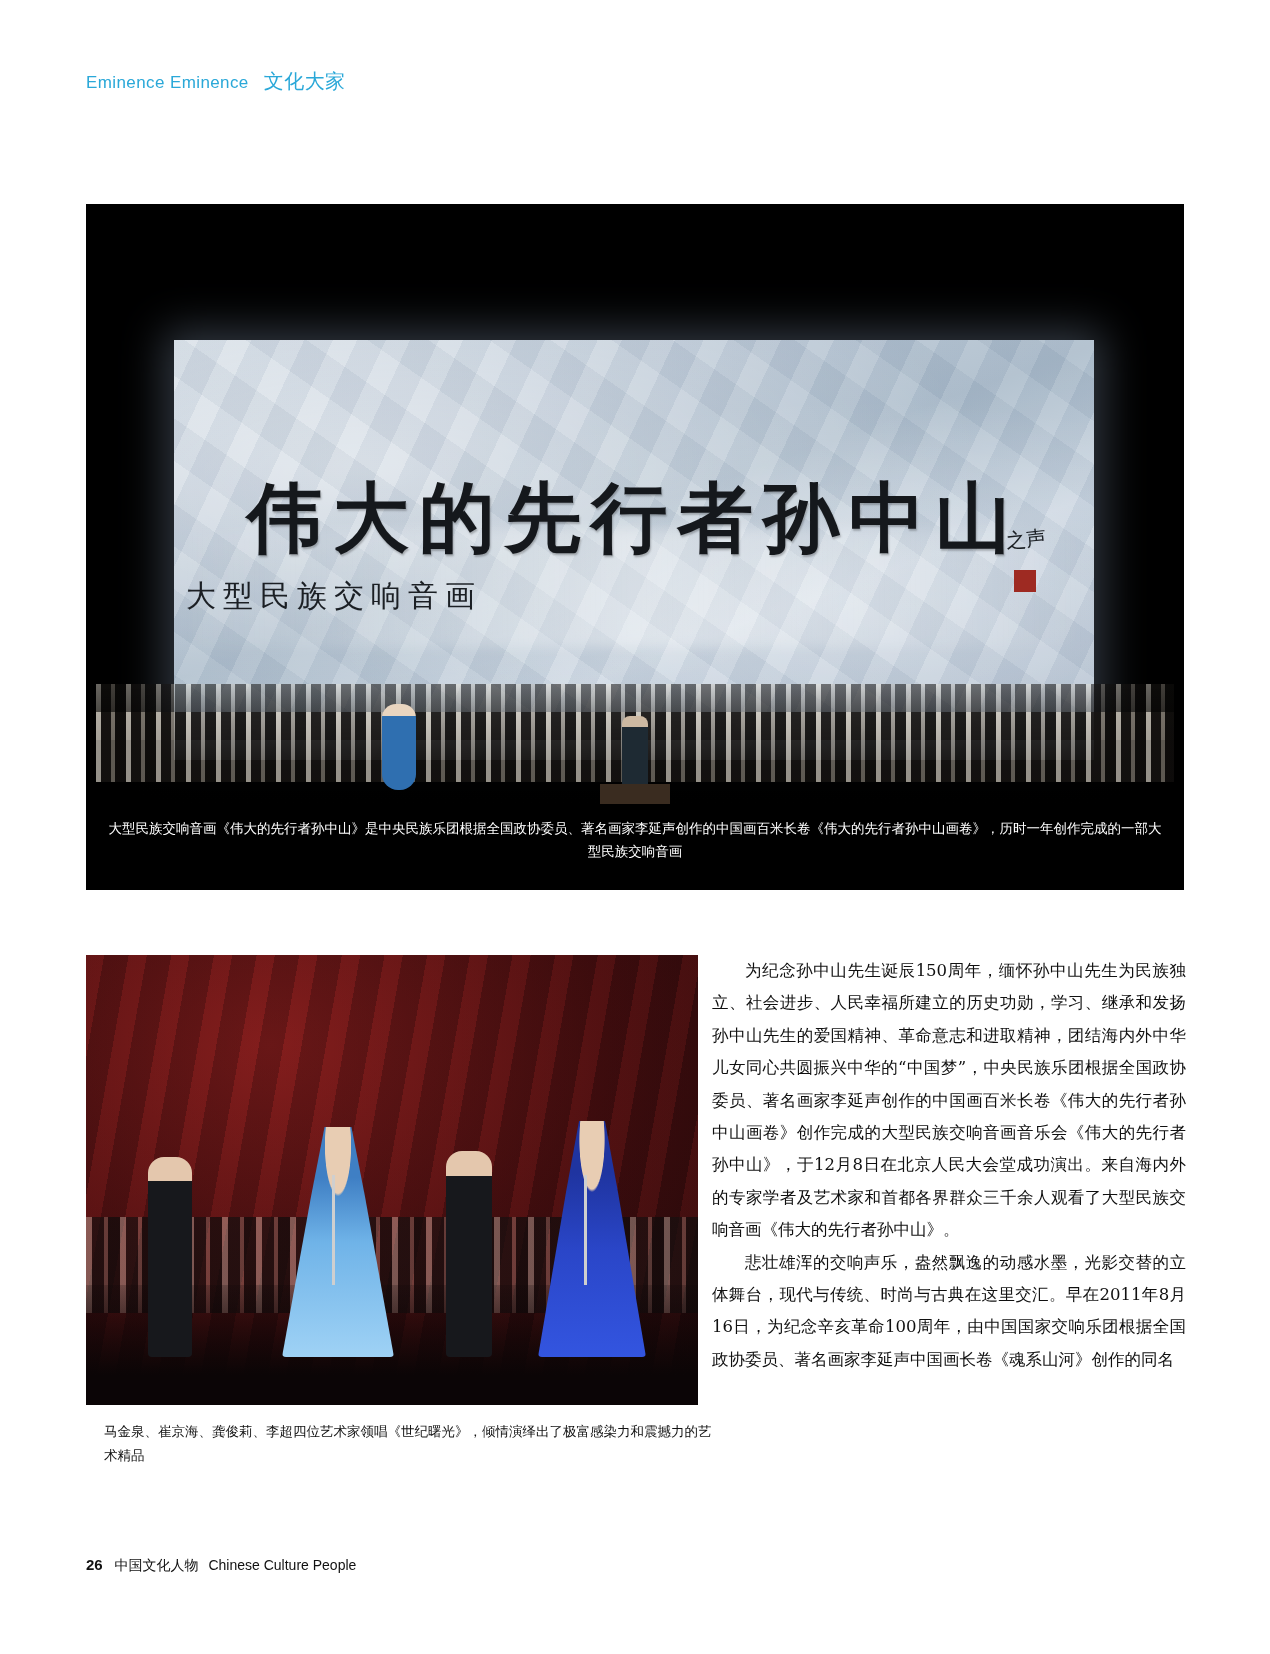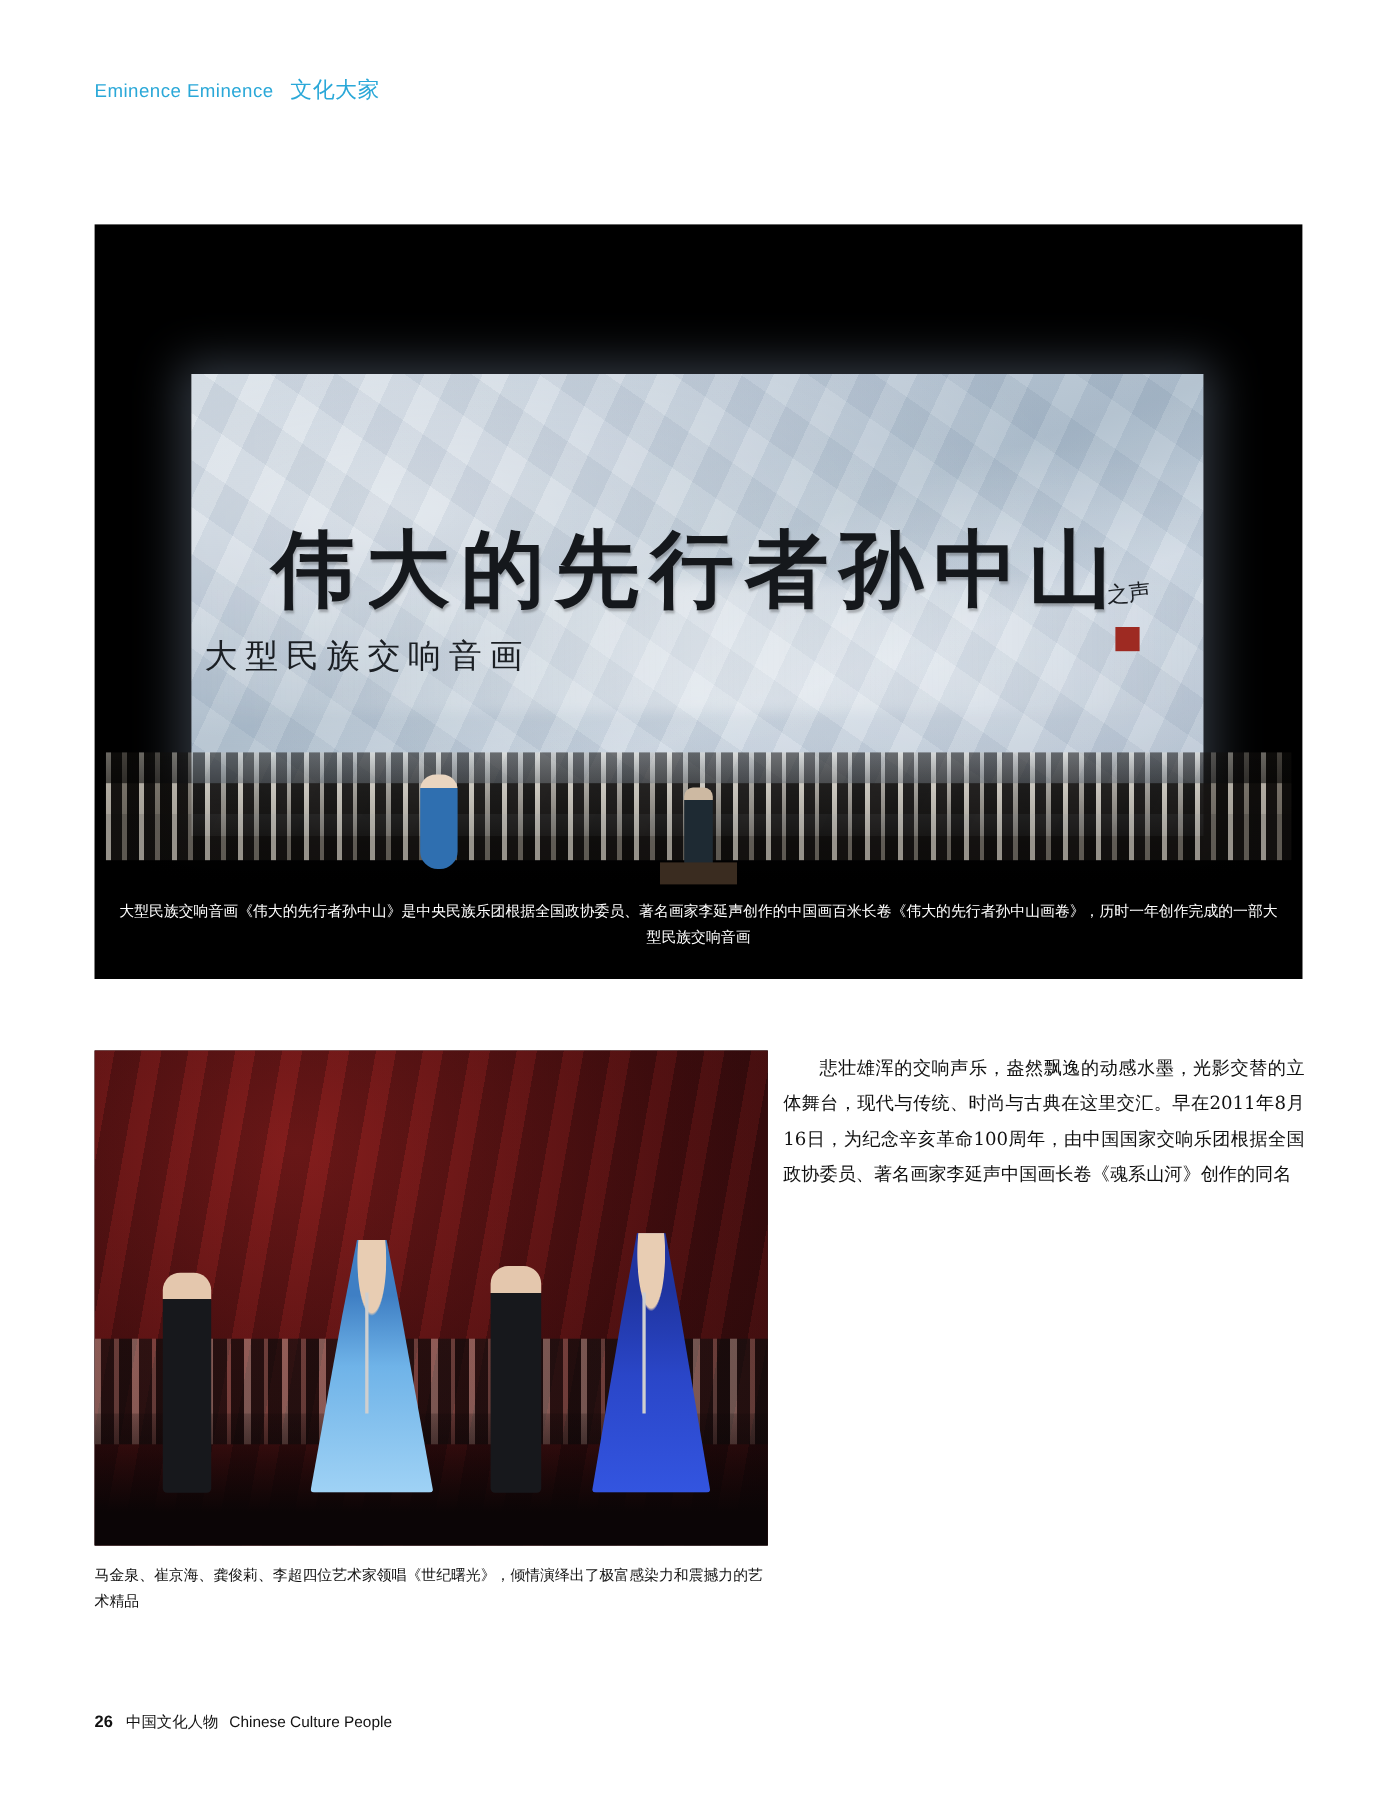--- a/index.html
+++ b/index.html
@@ -241,21 +241,21 @@
     clip-path: polygon(38% 0, 62% 0, 74% 30%, 100% 100%, 0 100%, 26% 30%);
   }
   .mic {
     position: absolute;
     width: 3px;
     background: #cfcfcf;
     z-index: 5;
   }
   .caption-bottom {
     position: absolute;
-    left: 86px;
+    left: 104px;
     top: 1420px;
     width: 612px;
     font-size: 13.5px;
     line-height: 1.75;
     color: #111;
   }
 
   
   .text-col {
     position: absolute;
@@ -318,20 +318,21 @@
   <div class="sing woman1"></div>
   <div class="sing man2"></div>
   <div class="sing woman2"></div>
   <div class="mic" style="left:246px; bottom:120px; height:110px;"></div>
   <div class="mic" style="left:498px; bottom:120px; height:110px;"></div>
 </div>
 
 <div class="caption-bottom">马金泉、崔京海、龚俊莉、李超四位艺术家领唱《世纪曙光》，倾情演绎出了极富感染力和震撼力的艺术精品</div>
 
 <div class="text-col">
+  <p>为纪念孙中山先生诞辰150周年，缅怀孙中山先生为民族独立、社会进步、人民幸福所建立的历史功勋，学习、继承和发扬孙中山先生的爱国精神、革命意志和进取精神，团结海内外中华儿女同心共圆振兴中华的“中国梦”，中央民族乐团根据全国政协委员、著名画家李延声创作的中国画百米长卷《伟大的先行者孙中山画卷》创作完成的大型民族交响音画音乐会《伟大的先行者孙中山》，于12月8日在北京人民大会堂成功演出。来自海内外的专家学者及艺术家和首都各界群众三千余人观看了大型民族交响音画《伟大的先行者孙中山》。</p>
   <p>悲壮雄浑的交响声乐，盎然飘逸的动感水墨，光影交替的立体舞台，现代与传统、时尚与古典在这里交汇。早在2011年8月16日，为纪念辛亥革命100周年，由中国国家交响乐团根据全国政协委员、著名画家李延声中国画长卷《魂系山河》创作的同名</p>
 </div>
 
 <div class="footer">
   <span class="pageno">26</span>
   <span>中国文化人物</span>
   <span class="en">Chinese Culture People</span>
 </div>
 
 </body></html>

